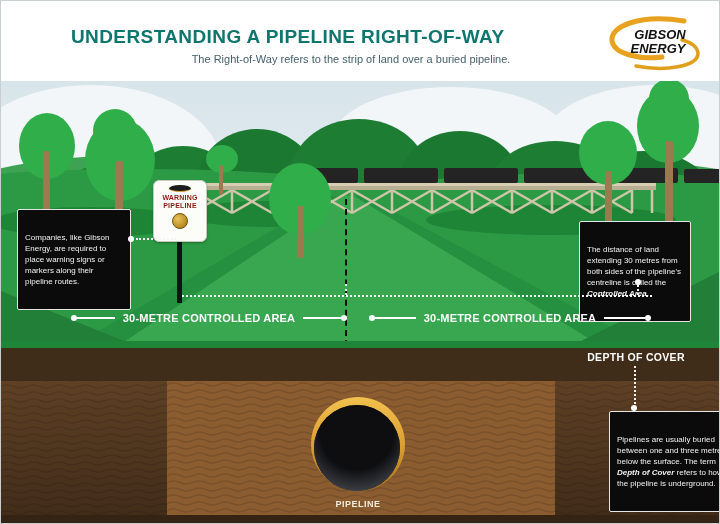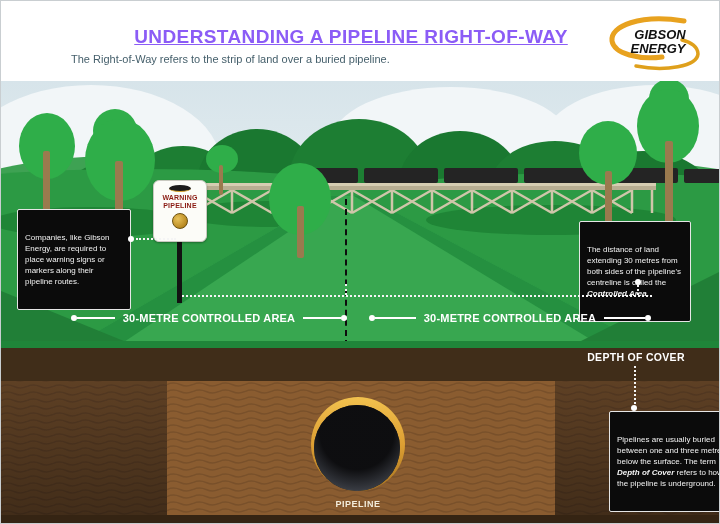--- a/index.html
+++ b/index.html
@@ -4,23 +4,23 @@
 <style>
   * { margin:0; padding:0; box-sizing:border-box; }
   body { background:#888; font-family:"Liberation Sans", sans-serif; }
   #stage {
     position:relative; width:720px; height:524px; margin:0 auto;
     background:#ffffff; overflow:hidden; border:1px solid #c9ced1;
   }
   .abs { position:absolute; }
 
   
-  .title { left:70px; top:25px; width:560px; text-align:center;
-    font-size:19px; font-weight:bold; letter-spacing:.4px; color:#8b5cf6;text-decoration:underline; }
-  .subtitle { left:70px; top:52px; width:560px; text-align:left;
+  .title { left:70px; top:25px; width:560px; text-align:left;
+    font-size:19px; font-weight:bold; letter-spacing:.4px; color:#0f766e; }
+  .subtitle { left:70px; top:52px; width:560px; text-align:center;
     font-size:11px; color:#46606c; }
 
   
   .scene { left:0; top:80px; width:720px; height:267px; overflow:hidden;
     background:linear-gradient(#d7e4ea, #e9f1f3 70%); }
   .cloud { background:#f2f6f8; border-radius:50%; }
   .hillfar { background:#3ea253; border-radius:50%; }
   .bush { background:#1d7e33; border-radius:50%; }
   .bush2 { background:#1a7830; border-radius:50%; }
   .ground { left:0; top:108px; width:720px; height:159px; background:#2c9a44; }

